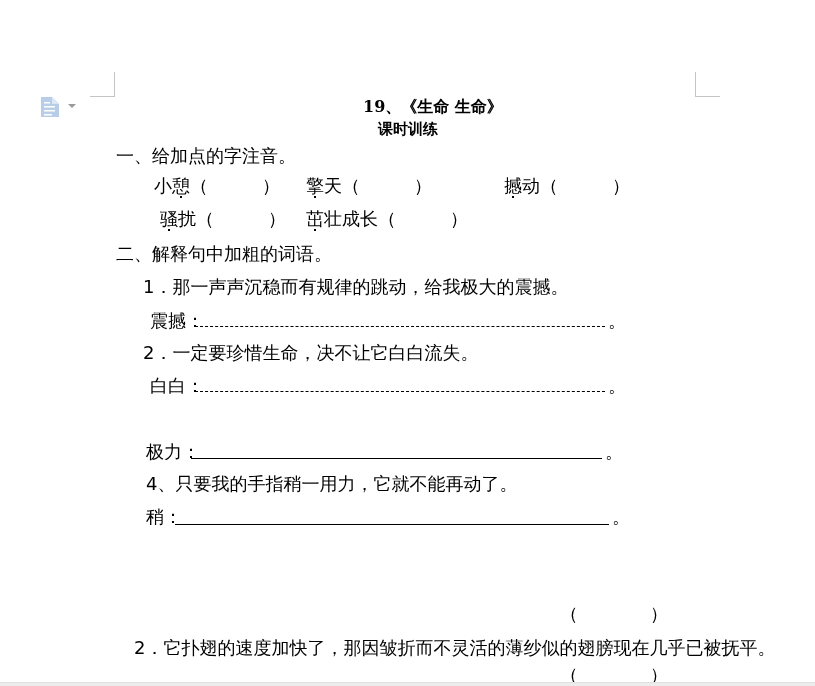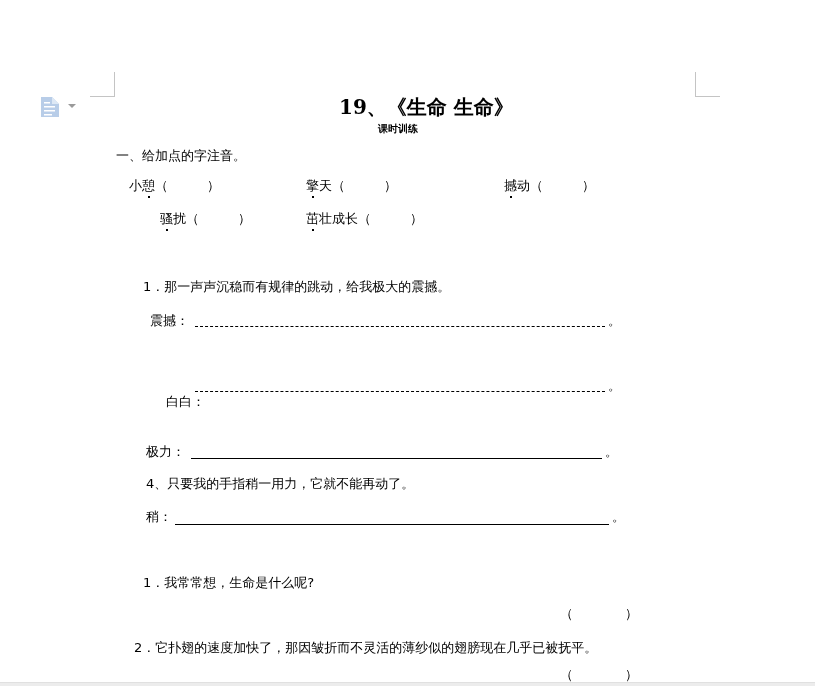--- a/index.html
+++ b/index.html
@@ -9,23 +9,23 @@
       font-family: "DejaVu Sans", "Liberation Sans", sans-serif;
       color: #000;
     }
     .page { position: absolute; left: 0; top: 0; width: 815px; height: 686px; background: #fff; }
     .corner { position: absolute; border-color: #c4c4c4; border-style: solid; border-width: 0; }
     .corner-tl { left: 90px; top: 72px; width: 24px; height: 24px; border-right-width: 1px; border-bottom-width: 1px; }
     .corner-tr { left: 695px; top: 72px; width: 24px; height: 24px; border-left-width: 1px; border-bottom-width: 1px; }
     .doc-icon { position: absolute; left: 40px; top: 96px; width: 20px; height: 22px; }
     .dd-arrow { position: absolute; left: 68px; top: 104px; width: 0; height: 0;
       border-left: 4px solid transparent; border-right: 4px solid transparent; border-top: 4px solid #9a9a9a; }
-    .t { position: absolute; white-space: nowrap; font-size: 13px; line-height: 16px; }
-    .title { font-family: "DejaVu Serif", "Liberation Serif", serif; font-weight: bold; font-size: 20px; }
-    .subtitle { font-weight: bold; font-size: 10px; }
+    .t { position: absolute; white-space: nowrap; font-size: 18px; line-height: 16px; }
+    .title { font-family: "DejaVu Serif", "Liberation Serif", serif; font-weight: bold; font-size: 16px; margin-left: 24px; }
+    .subtitle { font-weight: bold; font-size: 15px; }
     .b { font-weight: normal; }
     .dot { position: relative; display: inline-block; }
     .dot::after { content: ""; position: absolute; left: 50%; bottom: -4px; width: 2px; height: 2px; margin-left: -1px; background: #000; }
     .uline { position: absolute; height: 0; border-bottom: 1px solid #000; }
     .dash { border-bottom: 1px dashed #000; }
     .bottom-bar { position: absolute; left: 0; top: 682px; width: 815px; height: 4px; background: #ececec; border-top: 1px solid #e0e0e0; }
   </style>
 </head>
 <body>
 
@@ -43,60 +43,63 @@
       <rect x="4" y="18" width="8" height="1.5" fill="#fff"></rect>
     </svg>
   </div>
   <div class="dd-arrow"></div>
 
   <div class="t title" style="left:339px; top:99px;">19、《生命 生命》</div>
   <div class="t subtitle" style="left:378px; top:121px;">课时训练</div>
 
   <div class="t" style="left:116px; top:148px;">一、给加点的字注音。</div>
 
-  <div class="t" style="left:129px; top:178px;text-align:right;">
+  <div class="t" style="left:154px; top:178px;text-align:right;">
     <span>小</span><span class="dot">憩</span><span>（　　　）</span>
   </div>
   <div class="t" style="left:306px; top:178px;">
     <span class="dot">擎</span><span>天（　　　）</span>
   </div>
   <div class="t" style="left:504px; top:178px;">
     <span class="dot">撼</span><span>动（　　　）</span>
   </div>
   <div class="t" style="left:160px; top:211px;">
     <span class="dot">骚</span><span>扰（　　　）</span>
   </div>
   <div class="t" style="left:306px; top:211px;">
     <span class="dot">茁</span><span>壮成长（　　　）</span>
   </div>
 
+  <div class="t" style="left:116px; top:246px;">二、解释句中加粗的词语。</div>
 
   <div class="t" style="left:143px; top:279px;">
     <span>1．那一声声沉稳而有规律的跳动，给我极大的</span><span class="b">震撼</span><span>。</span>
   </div>
   <div class="t" style="left:150px; top:313px;">震撼：</div>
   <div class="uline dash" style="left:195px; top:326px; width:410px;"></div>
   <div class="t" style="left:608px; top:313px;">。</div>
 
-  <div class="t" style="left:166px; top:378px;margin-top:16px;">白白：</div>
+  <div class="t" style="left:143px; top:345px;">
+    <span>2．一定要珍惜生命，决不让它</span><span class="b">白白</span><span>流失。</span>
+  </div>
+  <div class="t" style="left:150px; top:378px;">白白：</div>
   <div class="uline dash" style="left:195px; top:391px; width:410px;"></div>
   <div class="t" style="left:608px; top:378px;">。</div>
 
   <div class="t" style="left:146px; top:444px;">极力：</div>
   <div class="uline" style="left:191px; top:458px; width:411px;"></div>
   <div class="t" style="left:605px; top:444px;">。</div>
 
   <div class="t" style="left:146px; top:476px;">
     <span>4、只要我的手指</span><span class="b">稍</span><span>一用力，它就不能再动了。</span>
   </div>
   <div class="t" style="left:146px; top:509px;">稍：</div>
   <div class="uline" style="left:175px; top:524px; width:434px;"></div>
   <div class="t" style="left:612px; top:509px;">。</div>
 
 
-  <div class="t" style="left:143px; top:575px;">1．我常常想，生命是什么呢?</div>
   <div class="t" style="left:560px; top:606px;">（　　　　）</div>
 
   <div class="t" style="left:134px; top:640px;">2．它扑翅的速度加快了，那因皱折而不灵活的薄纱似的翅膀现在几乎已被抚平。</div>
   <div class="t" style="left:560px; top:667px;">（　　　　）</div>
 
   <div class="bottom-bar"></div>
 </div>
 
 </body></html>

